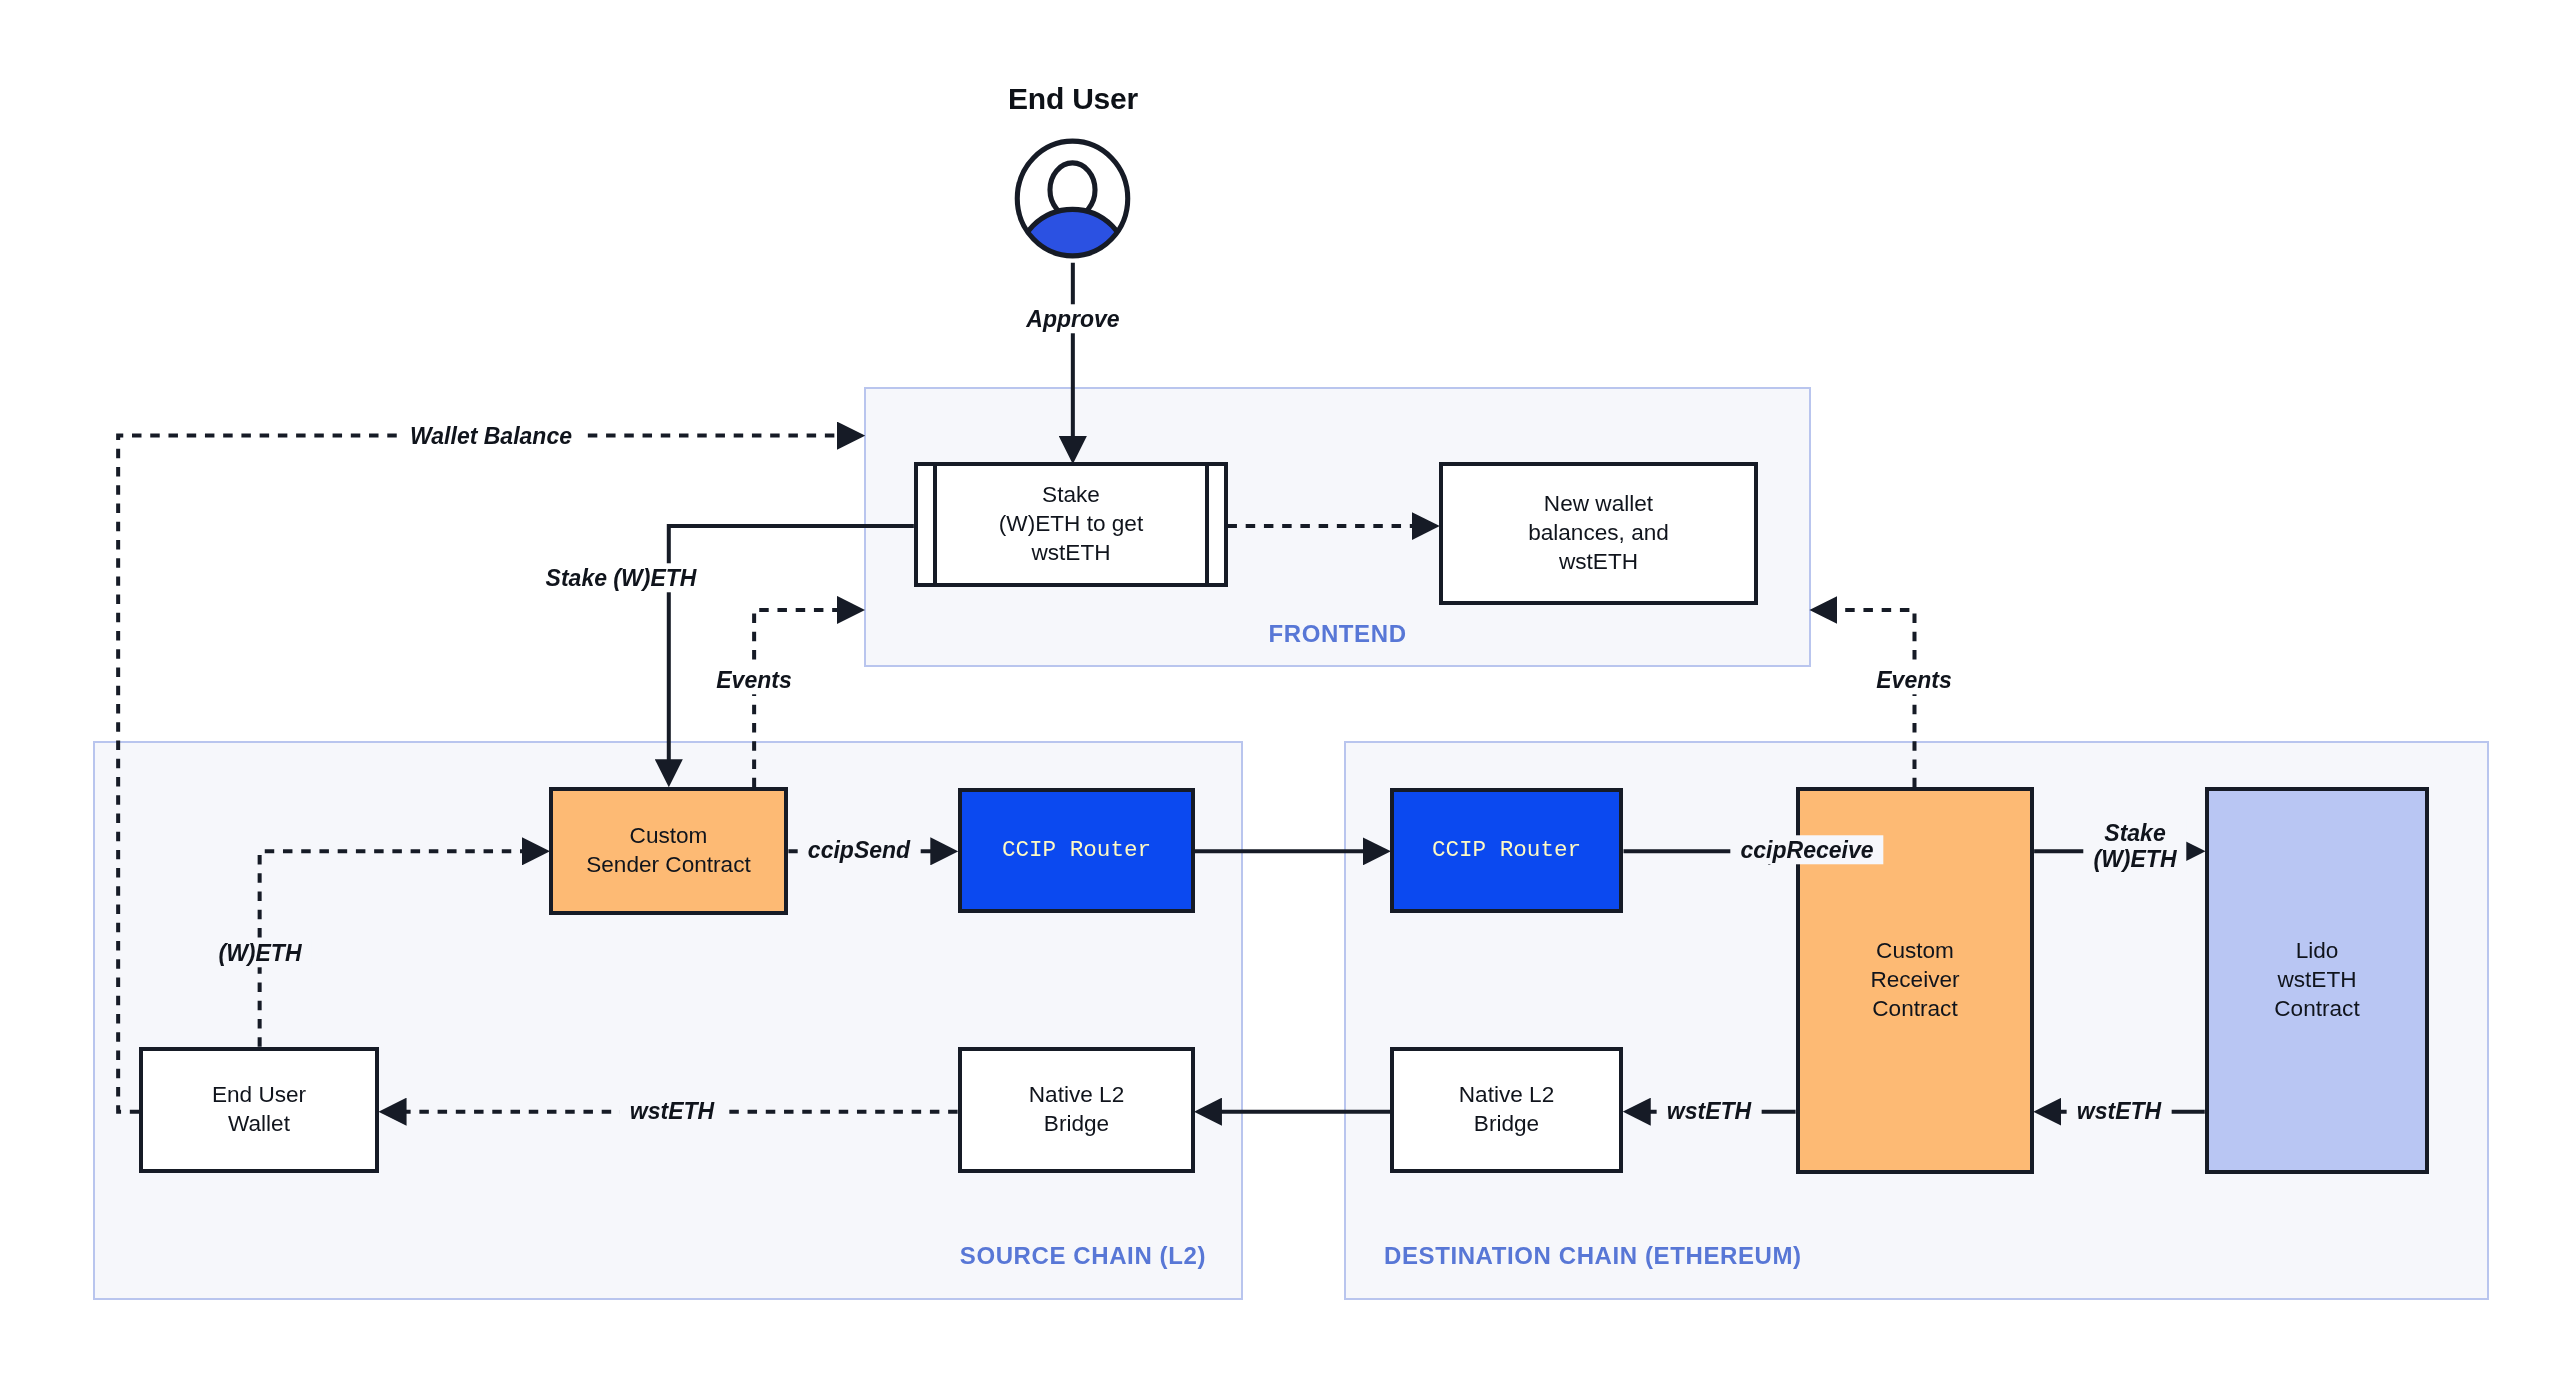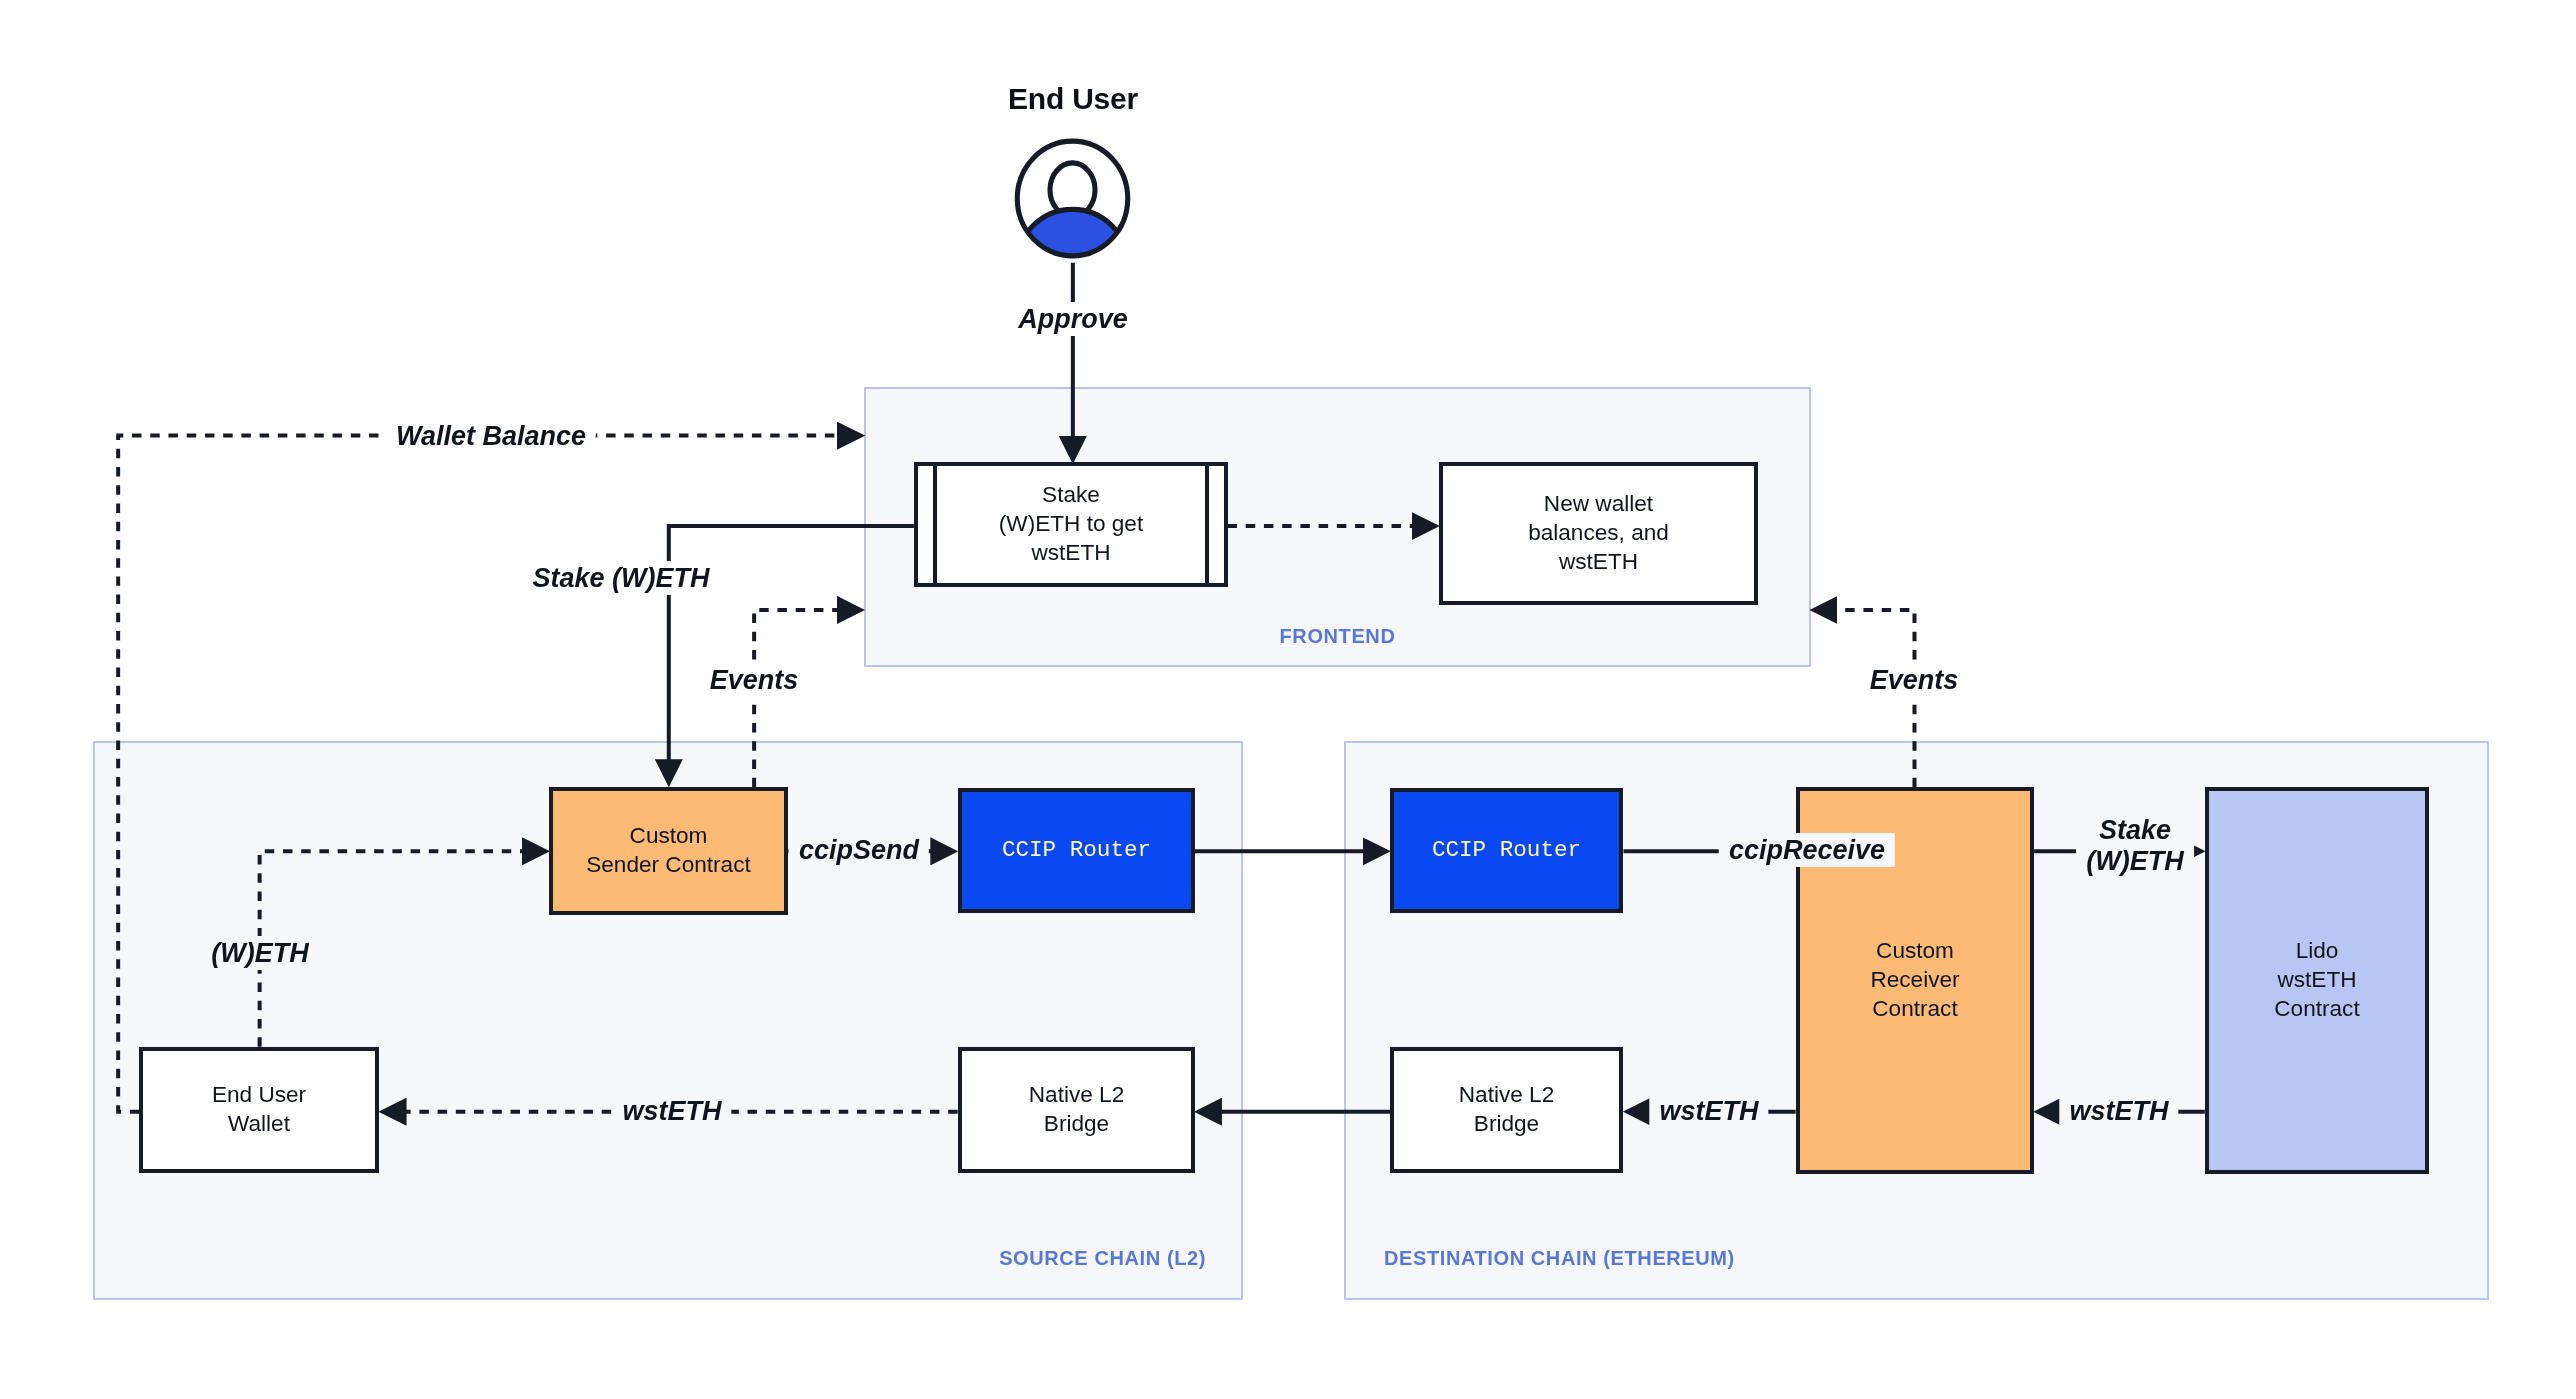--- a/index.html
+++ b/index.html
@@ -1,34 +1,34 @@
 <!DOCTYPE html>
 <html style="font-size:11.7px"><head>
 <meta charset="utf-8">
 <style>
   html,body{margin:0;padding:0;background:#ffffff;}
   body{width:2576px;height:1400px;position:relative;font-family:"Liberation Sans","DejaVu Sans",sans-serif;color:#10141C;}
   #canvas{position:absolute;inset:0;width:2576px;height:1400px;overflow:hidden;}
 
   
   .panel{position:absolute;background:#F6F7FB;border:2.9px solid #B9C5EE;box-sizing:border-box;}
-  .panel-label{position:absolute;font-weight:700;font-size:20px;letter-spacing:0.6px;color:#5877D6;white-space:nowrap;}
+  .panel-label{position:absolute;font-weight:700;font-size:24px;letter-spacing:0.6px;color:#5877D6;white-space:nowrap;}
 
   
   .node{position:absolute;box-sizing:border-box;border:4.4px solid #161B26;background:#ffffff;
         display:flex;align-items:center;justify-content:center;text-align:center;
         font-size:22.6px;line-height:1.27;white-space:pre-line;}
   .node.yellow{background:#fdba74;}
   .node.blue{background:#0B49F0;color:#fef9c3;font-family:Liberation Mono, monospace;}
   .node.lavender{background:#B9C6F3;}
   .subbar{position:absolute;top:0;bottom:0;width:0;border-left:4.4px solid #161B26;}
 
   
   .edge-label{position:absolute;transform:translate(-50%,-50%);font-style:italic;font-weight:600;
-              font-size:27px;line-height:1.15;white-space:pre-line;text-align:center;padding:1.5px 10.2px;}
+              font-size:23px;line-height:1.15;white-space:pre-line;text-align:center;padding:1.5px 10.2px;}
   .on-white{background:#ffffff;}
   .on-panel{background:#F6F7FB;}
 
   .title{position:absolute;transform:translateX(-50%);font-size:30px;font-weight:700;letter-spacing:-0.2px;color:#0D1117;white-space:nowrap;}
 
   svg.lines{position:absolute;left:0;top:0;pointer-events:none;}
   svg.lines path{fill:none;stroke:#161B26;stroke-width:5.5px;}
   svg.lines path.dash{stroke-dasharray:13 12;}
 </style>
 </head>

